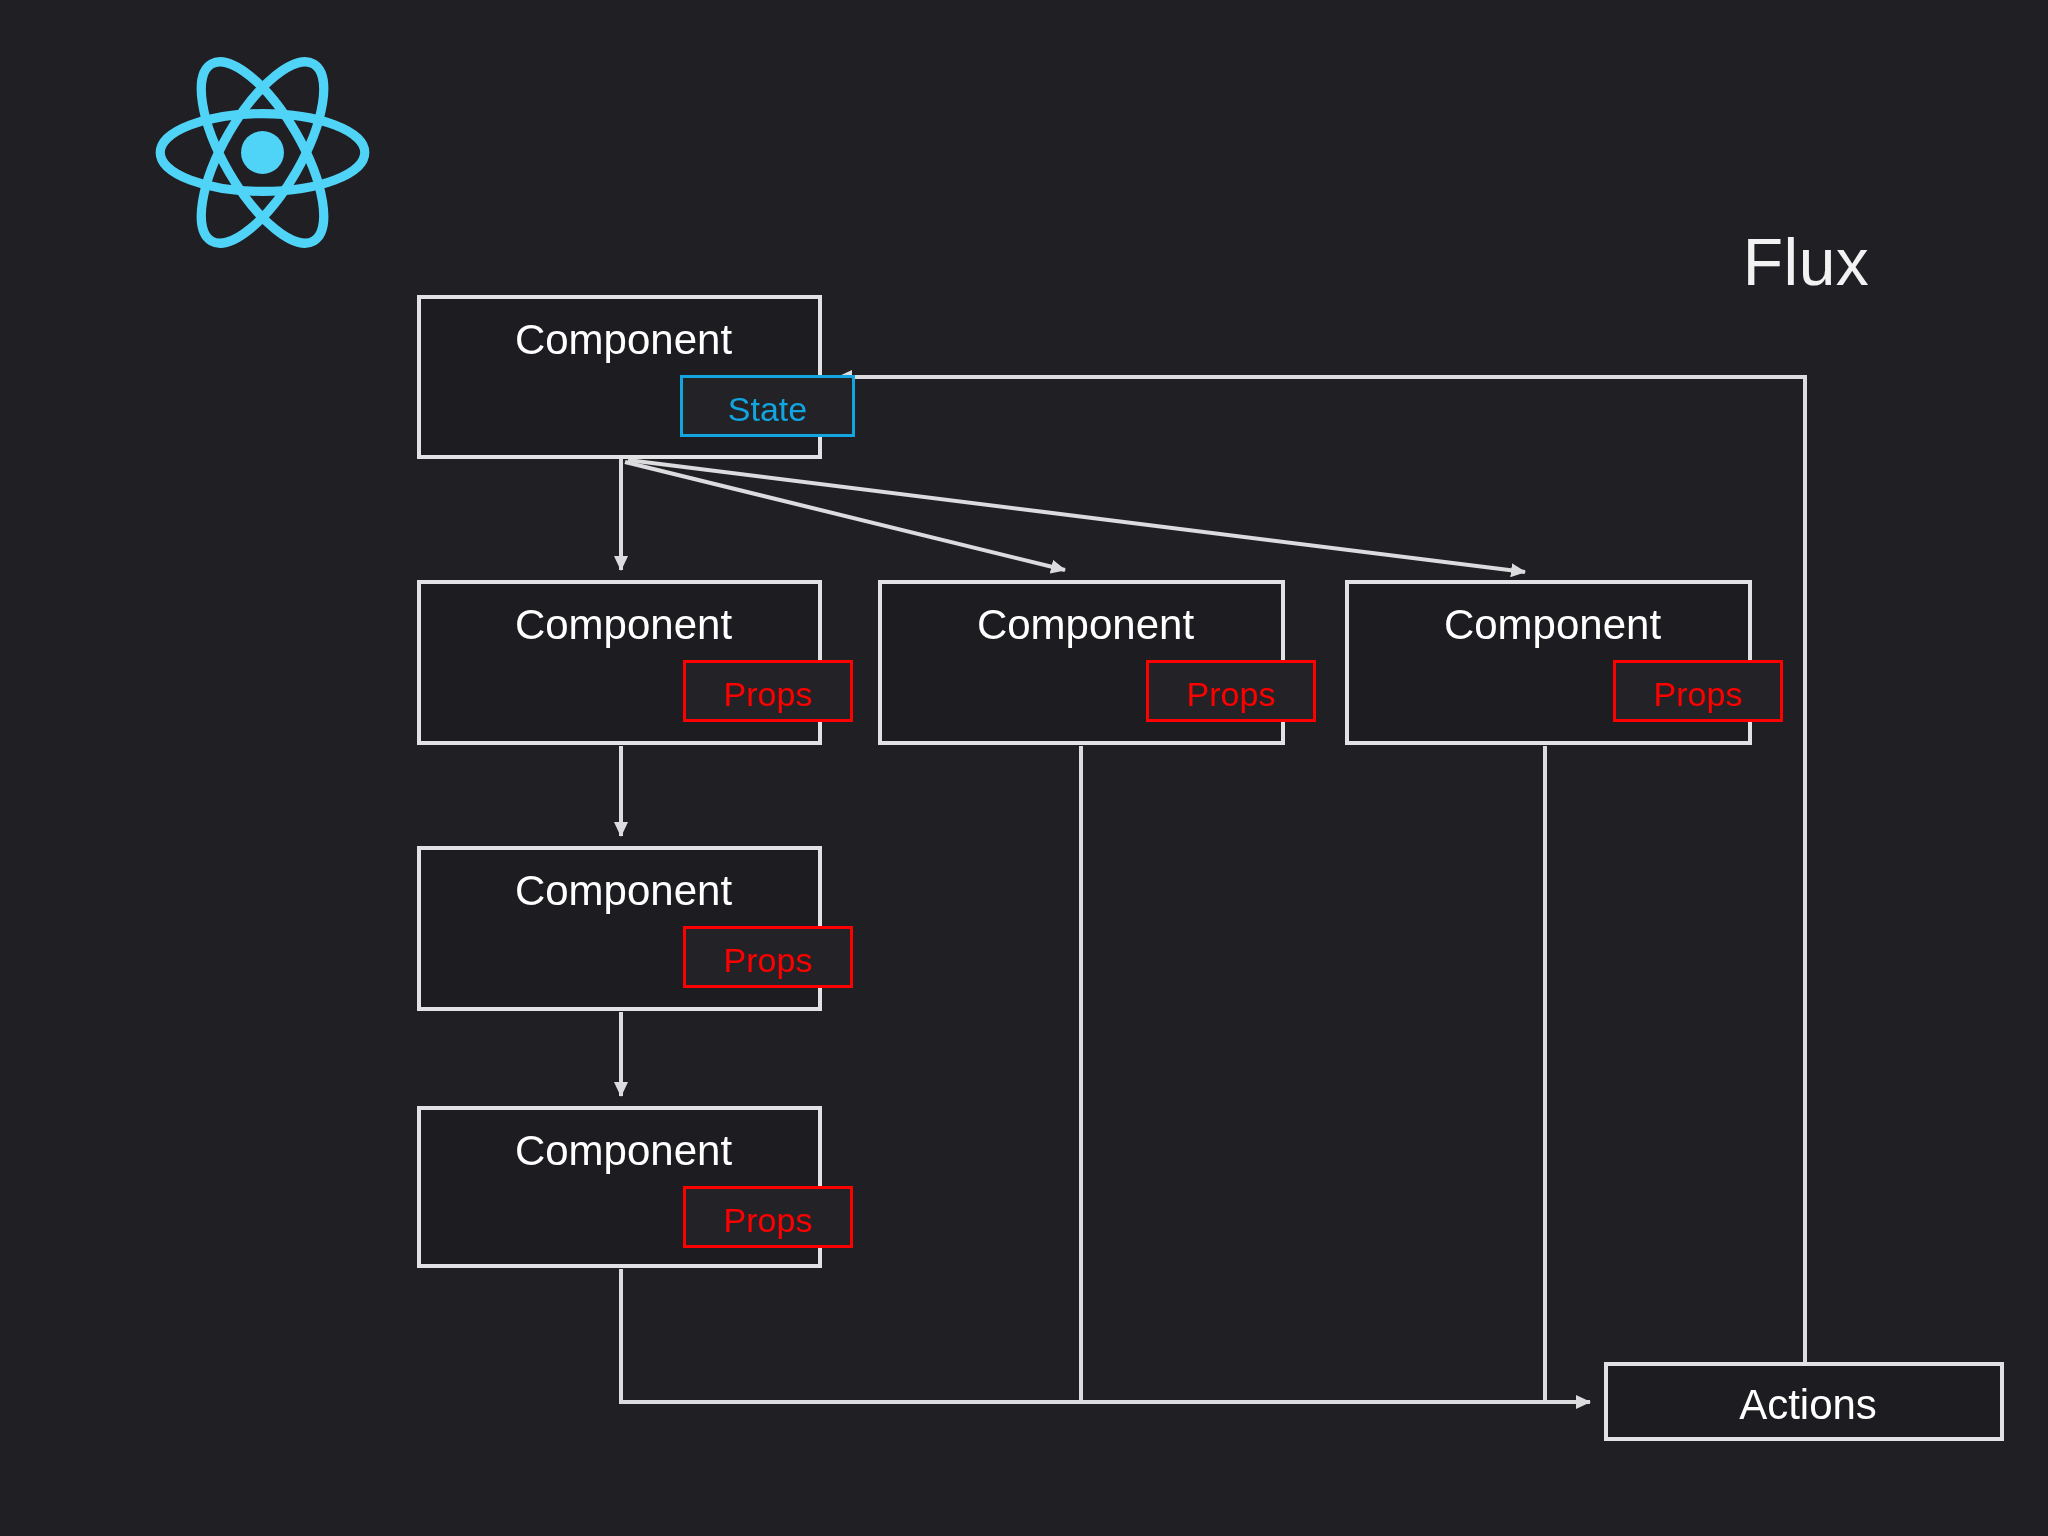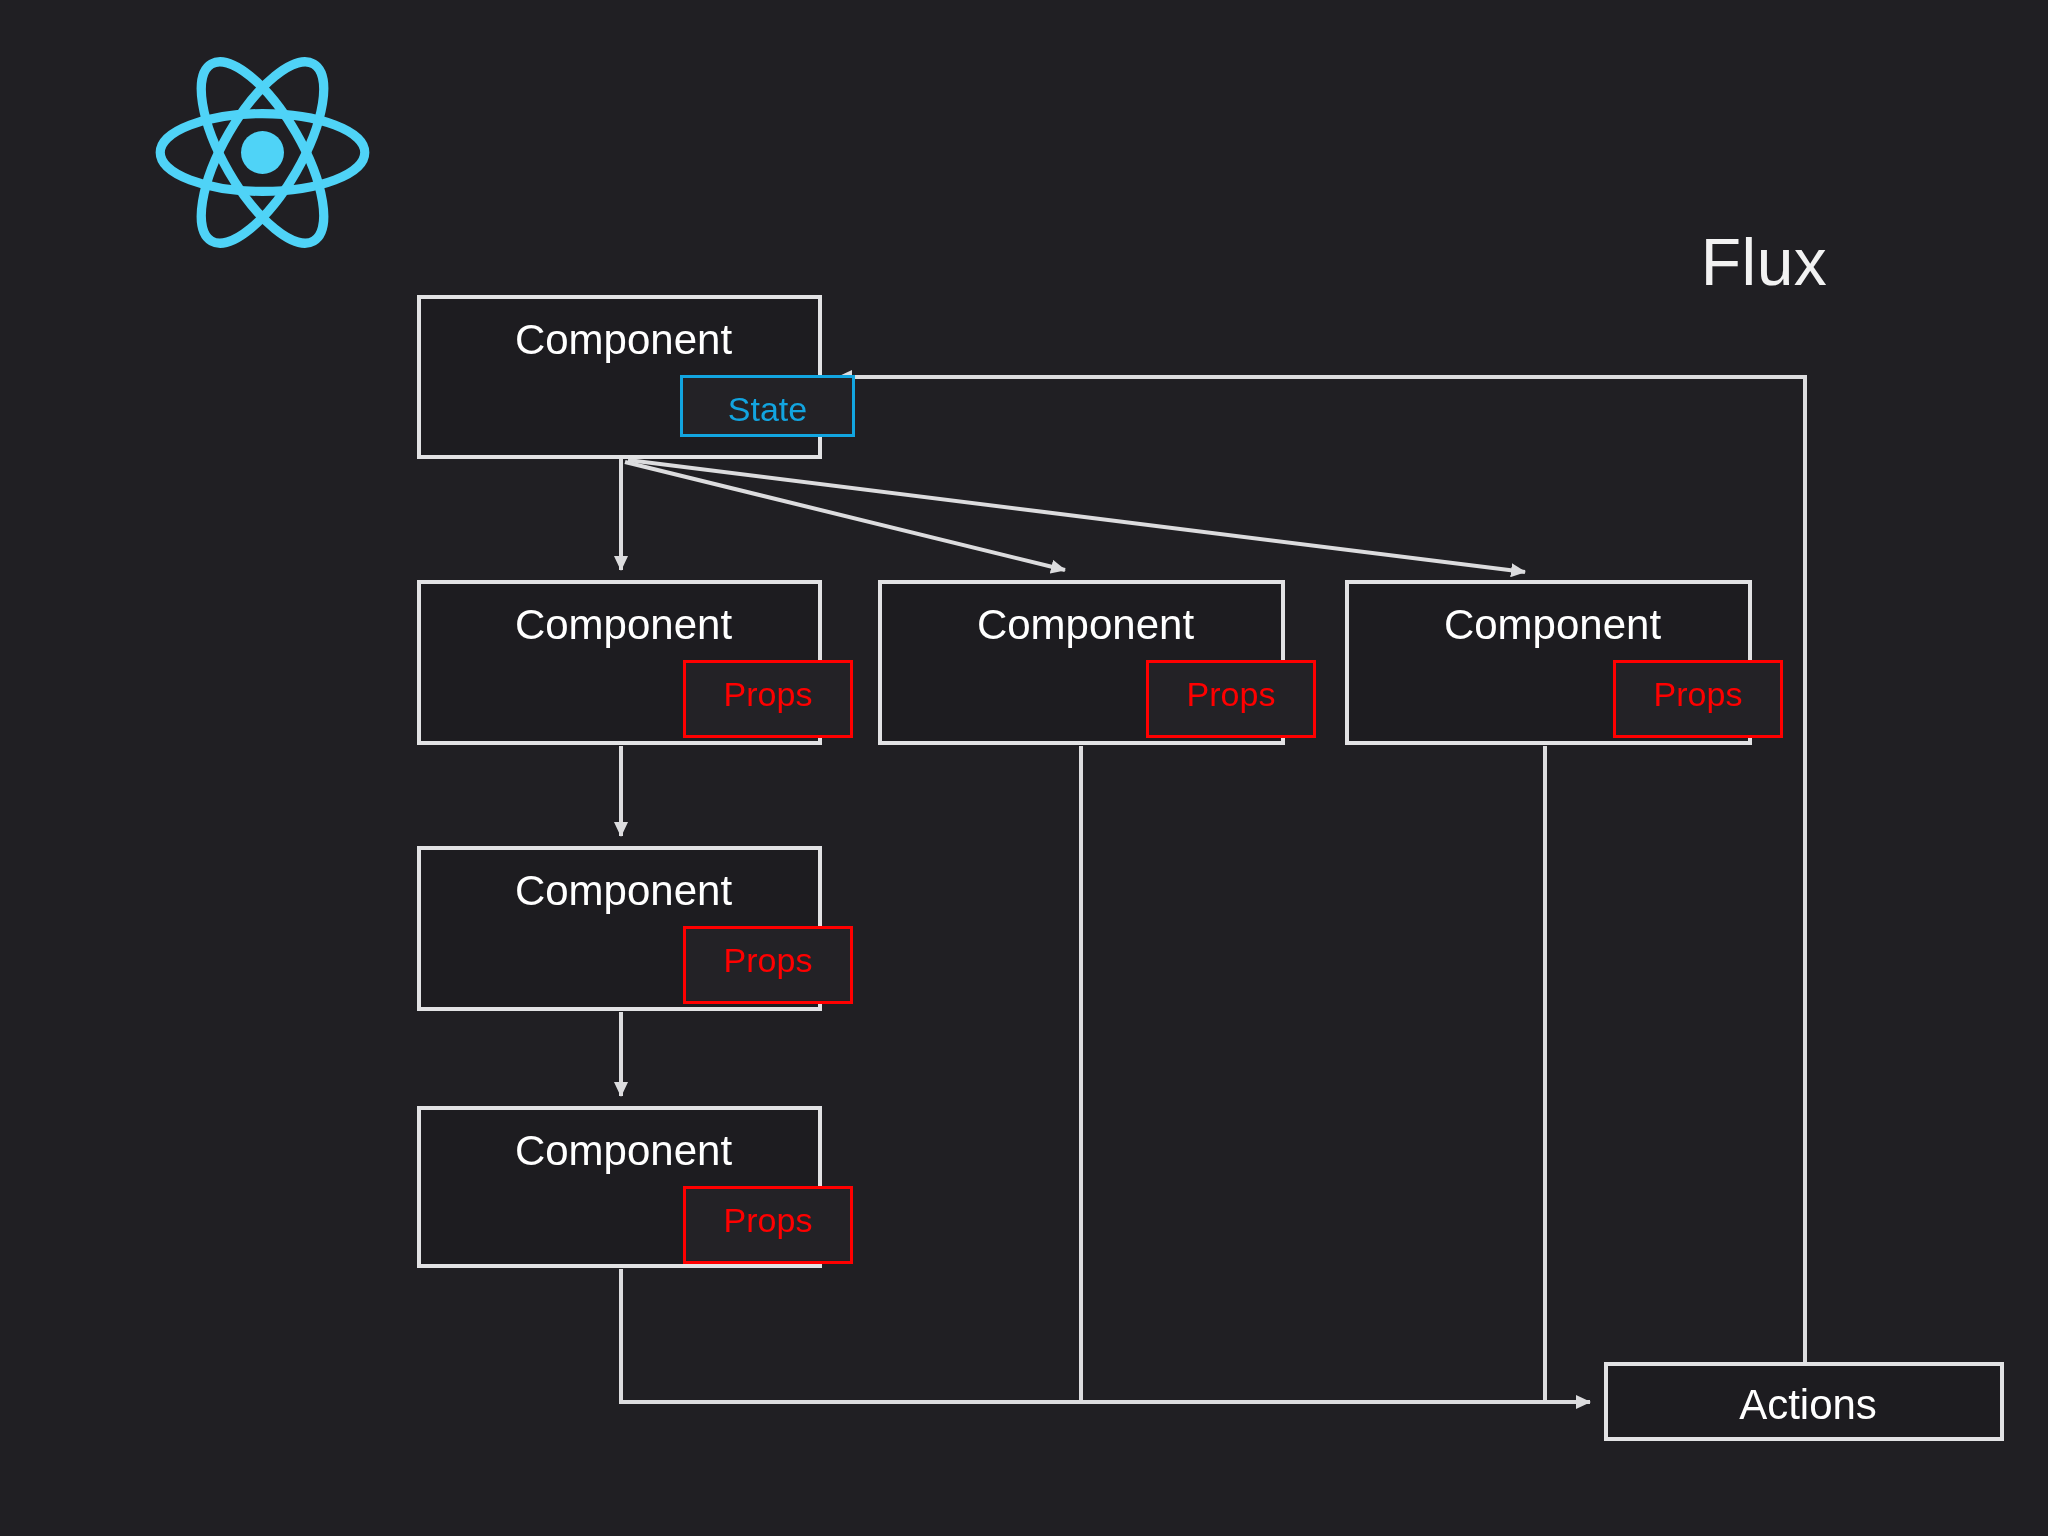--- a/index.html
+++ b/index.html
@@ -23,21 +23,21 @@
     left: 150px;
     top: 50px;
     width: 225px;
     height: 205px;
   }
   #react-logo svg { display: block; width: 100%; height: 100%; }
 
   
   #flux-title {
     position: absolute;
-    left: 1644px;
+    left: 1686px;
     top: 228px;
     width: 240px;
     text-align: center;
     color: #f2f2f2;
     font-size: 66px;
     line-height: 1.05;
     letter-spacing: 0.5px;
     white-space: nowrap;
   }
 
@@ -97,21 +97,21 @@
   #node-actions {
     left: 1604px; top: 1362px; width: 400px; height: 79px; text-decoration: underline;
   }
   #node-actions .node-title {
     top: 16px;
     font-size: 42px;
   }
 
   
   #badge-state    { left: 215px; top: 76px; width: 175px; height: 62px; }
-  .badge-props    { width: 170px; height: 78px; top: 76px; left: 218px; }
+  .badge-props    { width: 170px; height: 62px; top: 76px; left: 218px; }
   #node-child-2 .badge-props { left: 220px; }
   #node-child-3 .badge-props { left: 220px; }
 </style>
 </head>
 <body>
 
 <div id="stage">
 
   <div id="react-logo">
     <svg viewBox="0 0 220 200" xmlns="http://www.w3.org/2000/svg">

